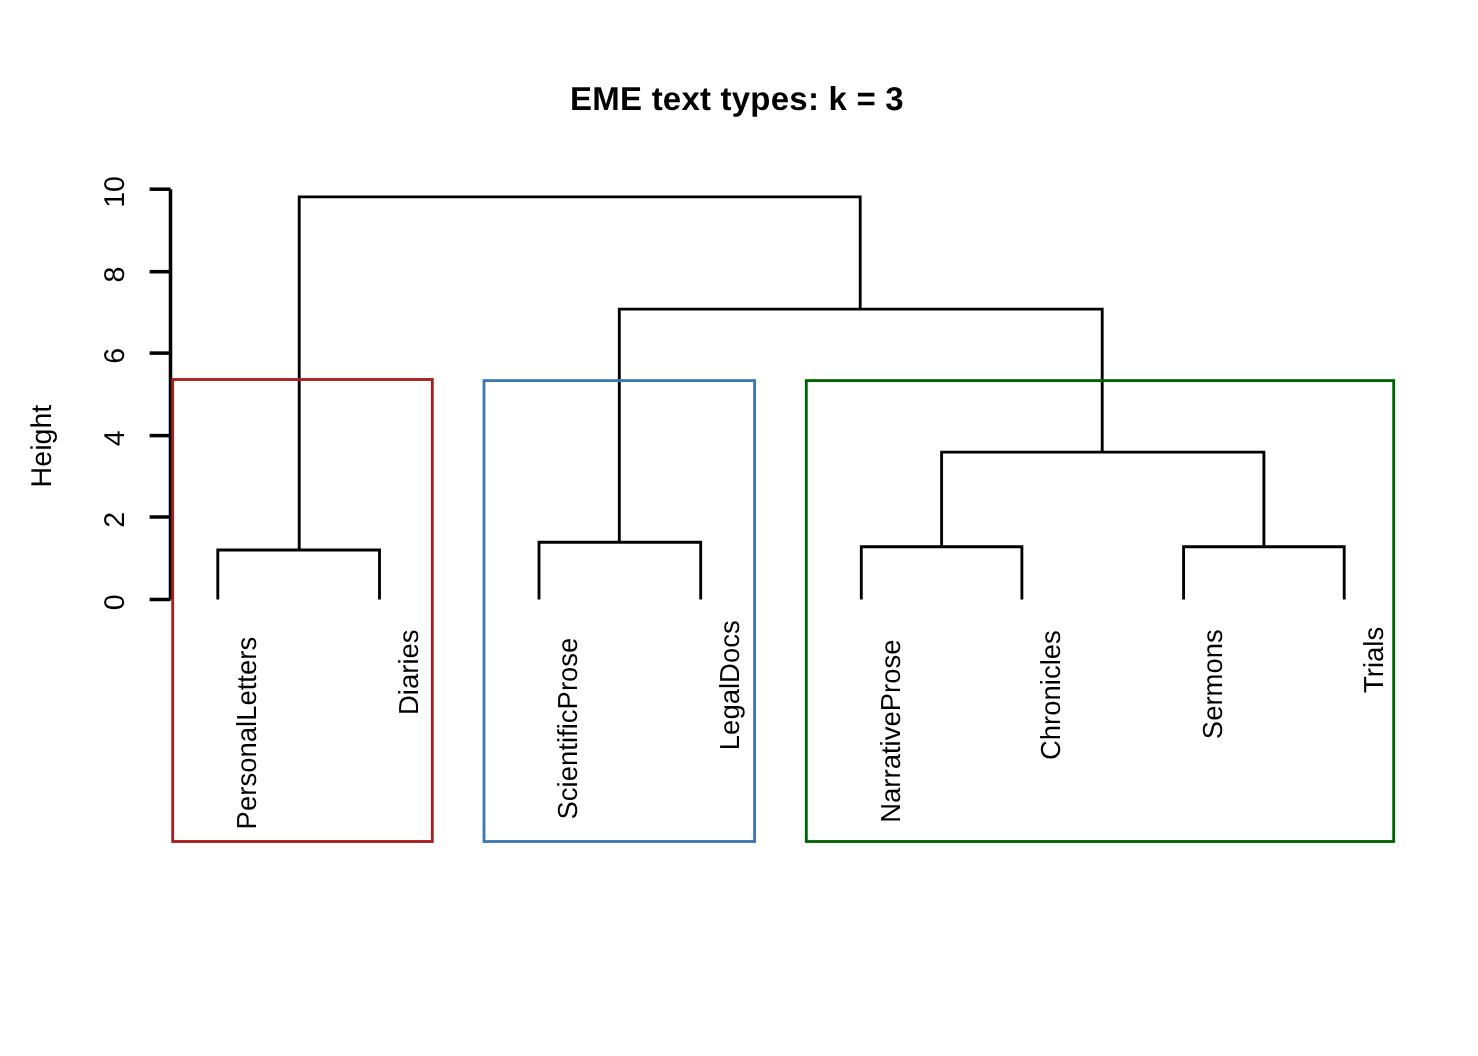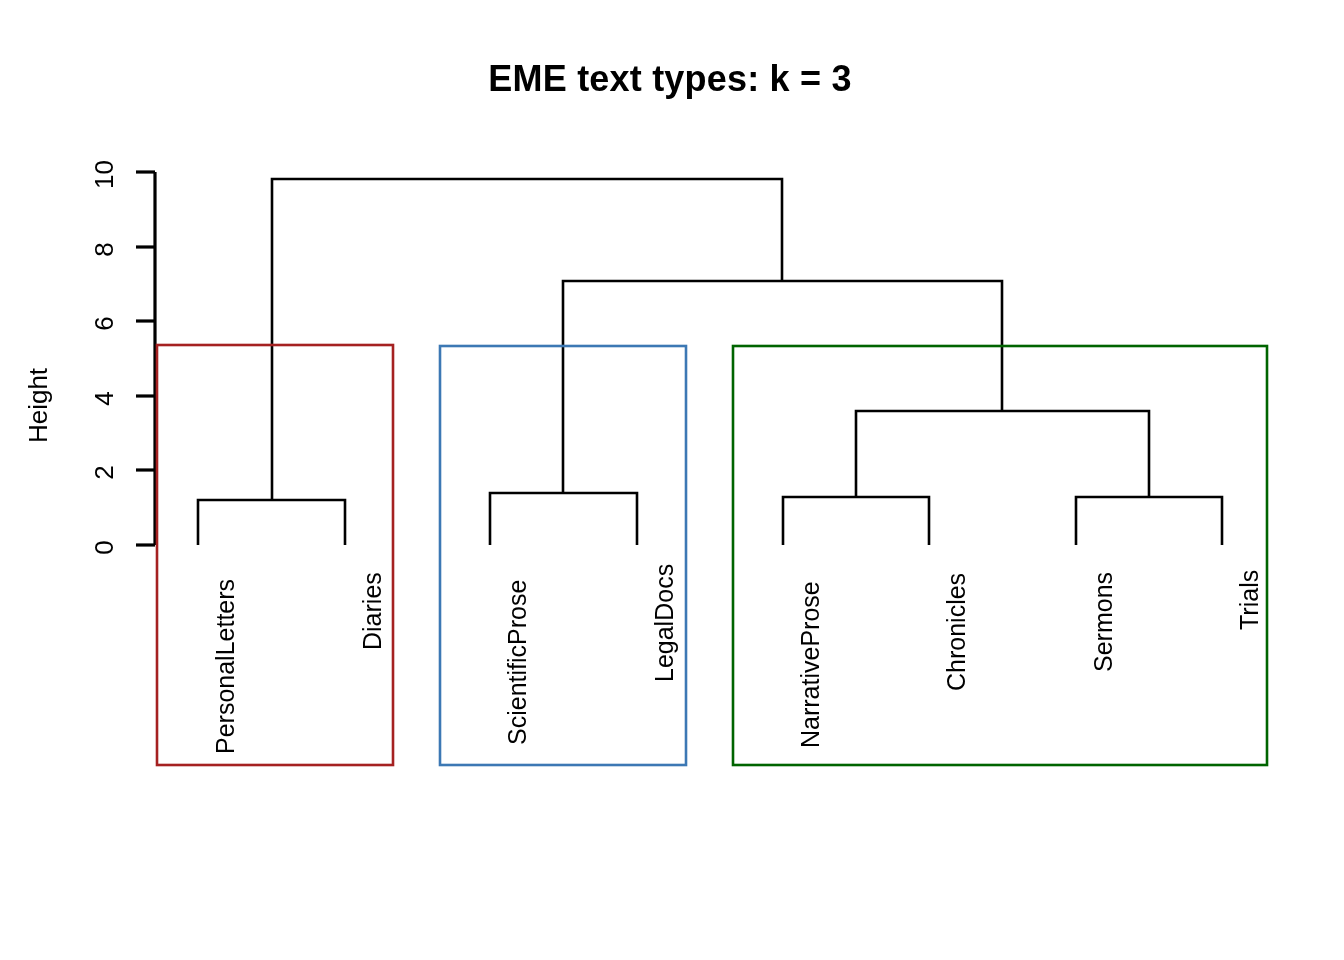--- a/index.html
+++ b/index.html
@@ -11,24 +11,24 @@
     position: relative;
     width: 1344px;
     height: 960px;
     background: #ffffff;
     font-family: "Liberation Sans", sans-serif;
     overflow: hidden;
   }
   #plot-title {
     position: absolute;
     left: 0;
-    top: 58px;
+    top: 74px;
     width: 1340px;
     text-align: center;
-    font-size: 36px;
+    font-size: 30px;
     font-weight: bold;
     color: #000000;
     letter-spacing: 0.2px;
   }
   #ylab {
     position: absolute;
     left: -22px;
     top: 390px;
     width: 120px;
     text-align: center;

